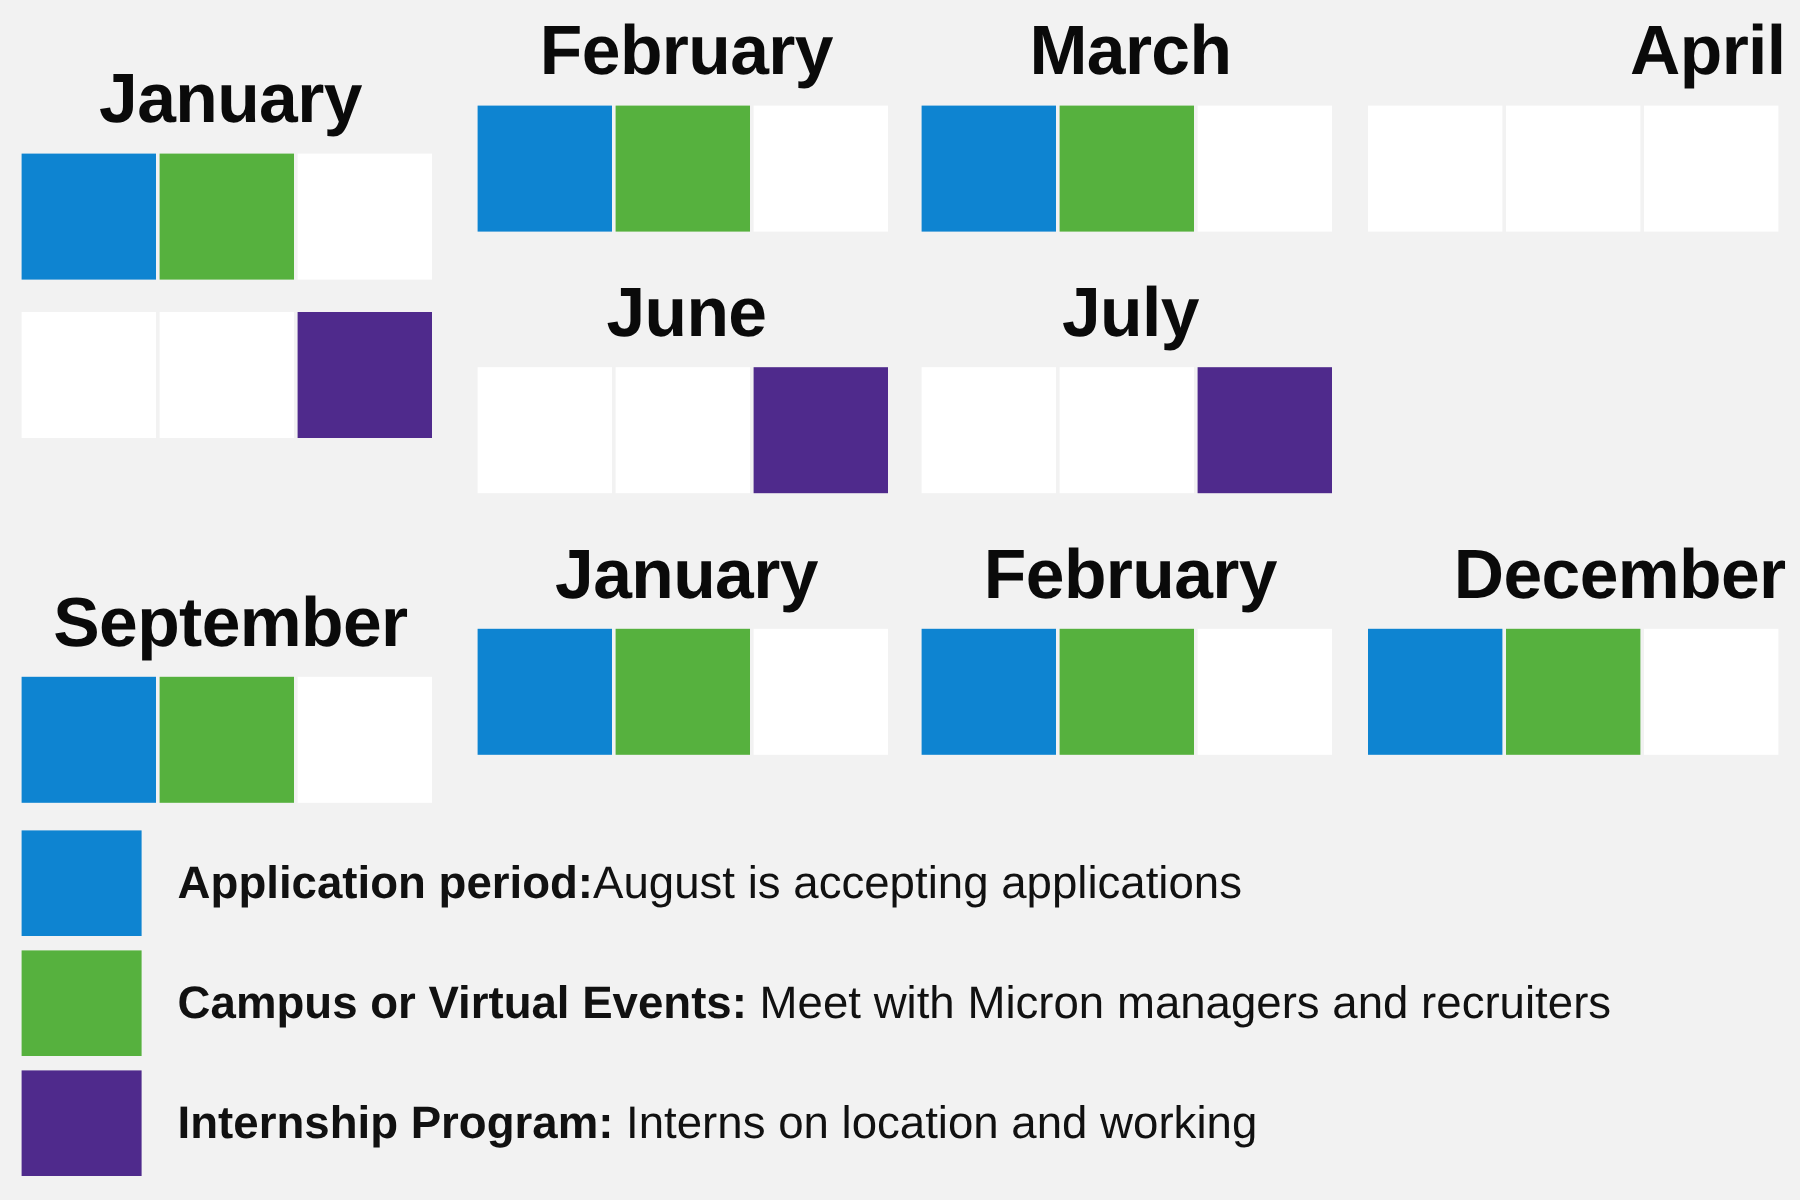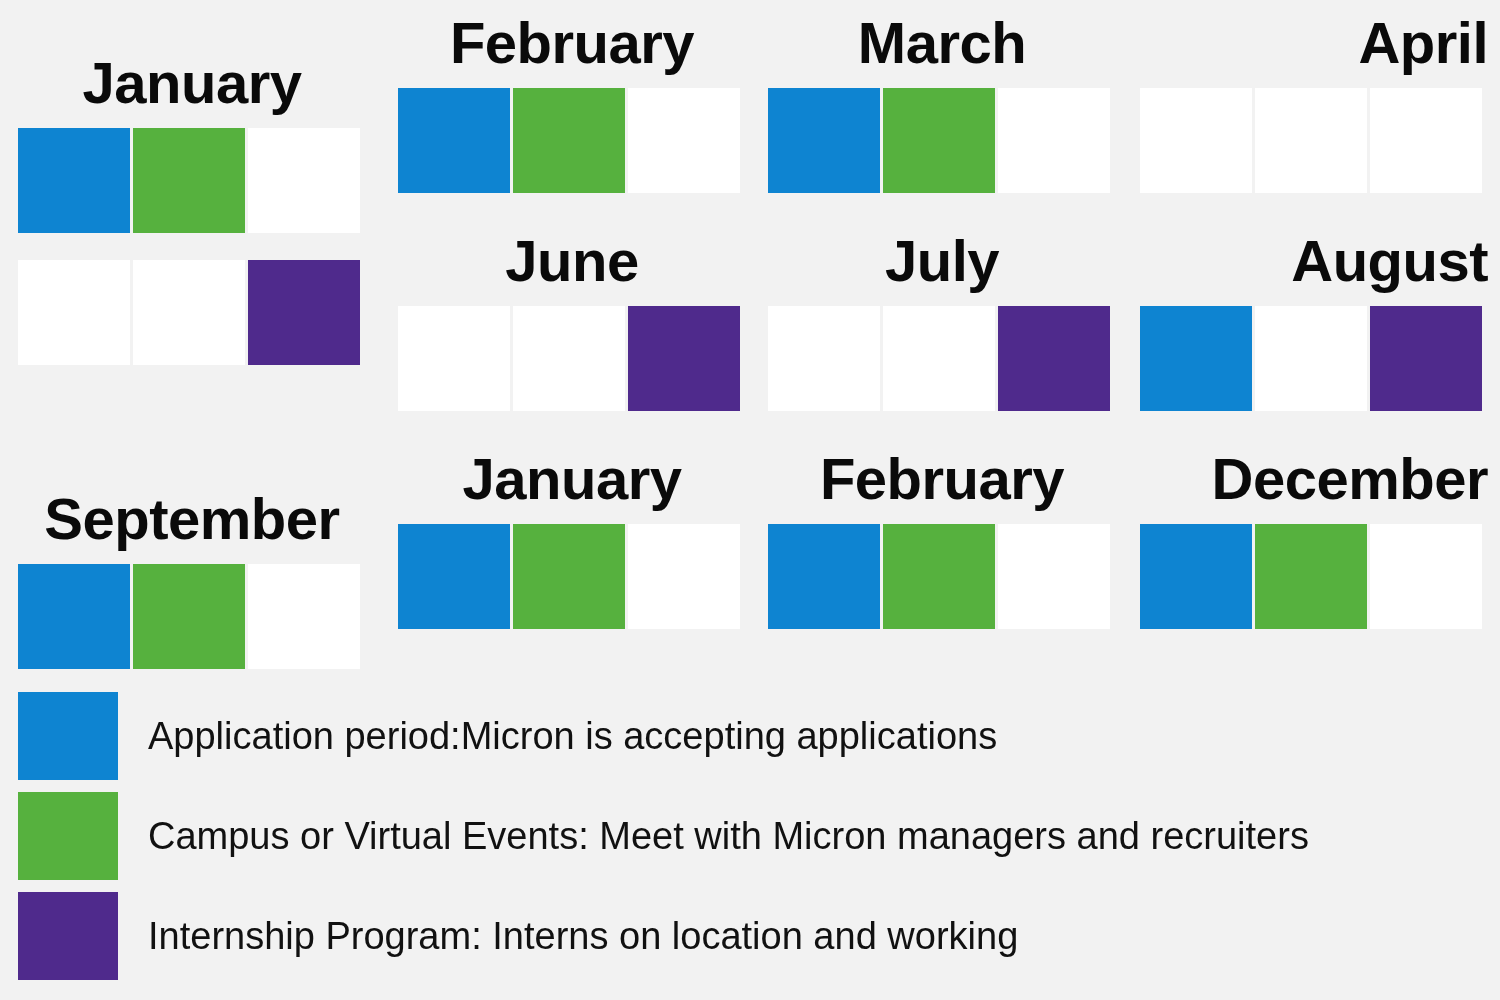--- a/index.html
+++ b/index.html
@@ -97,21 +97,21 @@
   .legend-swatch.purple { background: #4f2a8c; }
 
   .legend-text {
     margin-left: 30px;
     font-size: 38px;
     line-height: 44px;
     color: #111111;
     white-space: nowrap;
   }
   .legend-term {
-    font-weight: normal;
+    font-weight: bold;
   }
   .legend-desc {
     font-weight: normal;
   }
 </style>
 </head>
 <body>
 
 <div id="calendar-infographic">
 
@@ -176,28 +176,20 @@
 
     <div class="month-group col-3">
       <span class="month-label">July</span>
       <div class="cells">
         <div class="cell blank"></div>
         <div class="cell blank"></div>
         <div class="cell purple"></div>
       </div>
     </div>
 
-    <div class="month-group col-4">
-      <span class="month-label">August</span>
-      <div class="cells">
-        <div class="cell blue"></div>
-        <div class="cell blank"></div>
-        <div class="cell purple"></div>
-      </div>
-    </div>
 
   </div>
 
   <div class="month-row row-3">
 
     <div class="month-group col-1">
       <span class="month-label">September</span>
       <div class="cells">
         <div class="cell blue"></div>
         <div class="cell green"></div>
@@ -232,21 +224,21 @@
       </div>
     </div>
 
   </div>
 
   <div id="legend">
 
     <div class="legend-row">
       <div class="legend-swatch blue"></div>
       <div class="legend-text">
-        <span class="legend-term">Application period:</span><span class="legend-desc">Micron is accepting applications</span>
+        <span class="legend-term">Application period:</span><span class="legend-desc">August is accepting applications</span>
       </div>
     </div>
 
     <div class="legend-row">
       <div class="legend-swatch green"></div>
       <div class="legend-text">
         <span class="legend-term">Campus or Virtual Events:</span><span class="legend-desc"> Meet with Micron managers and recruiters</span>
       </div>
     </div>
 

